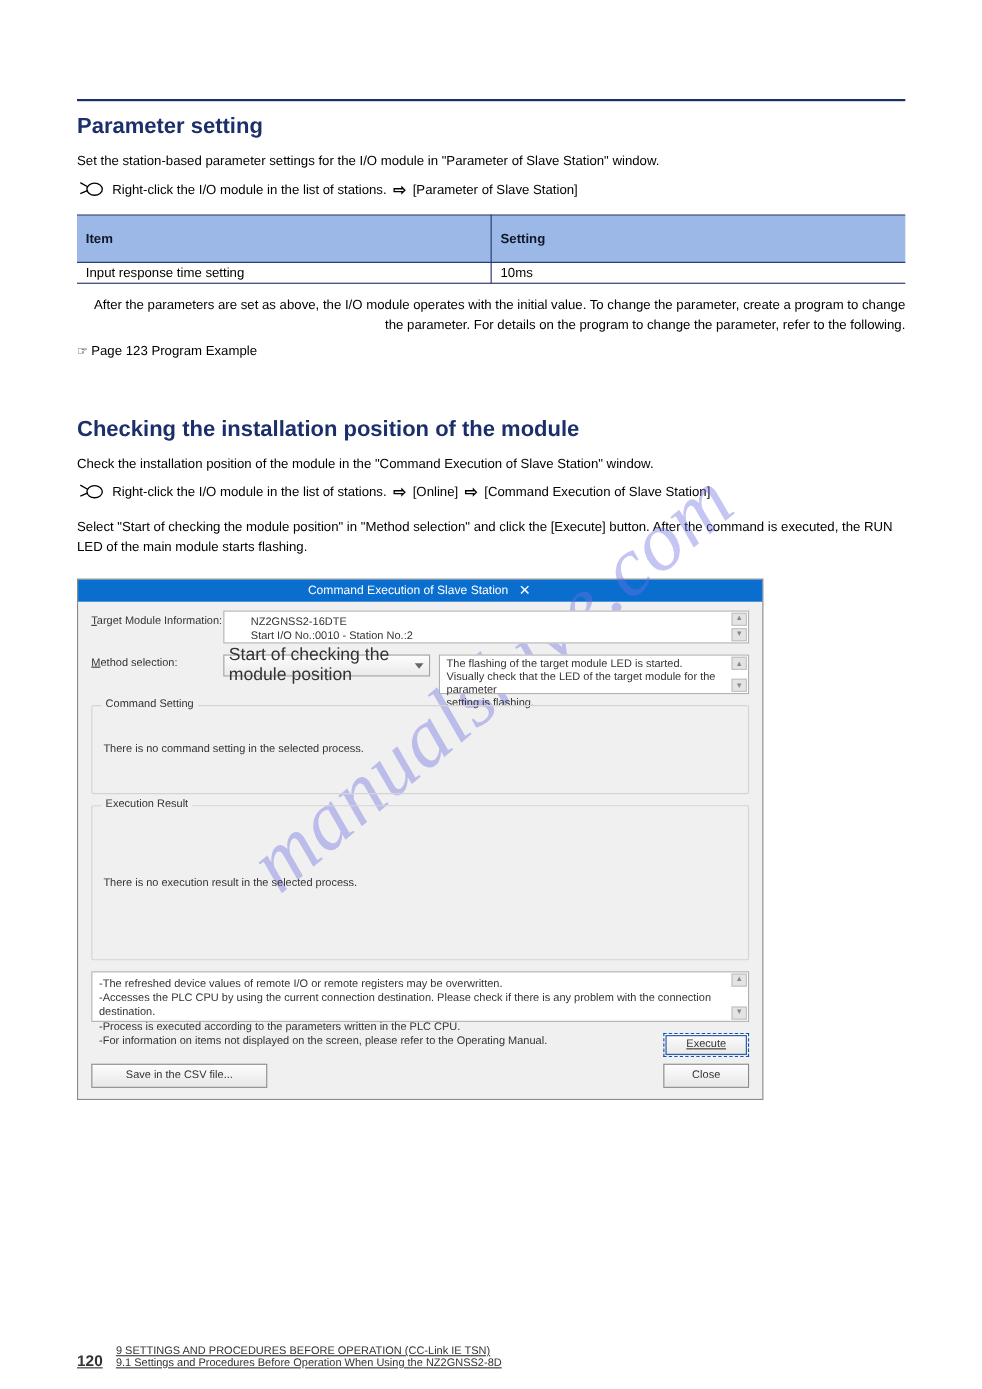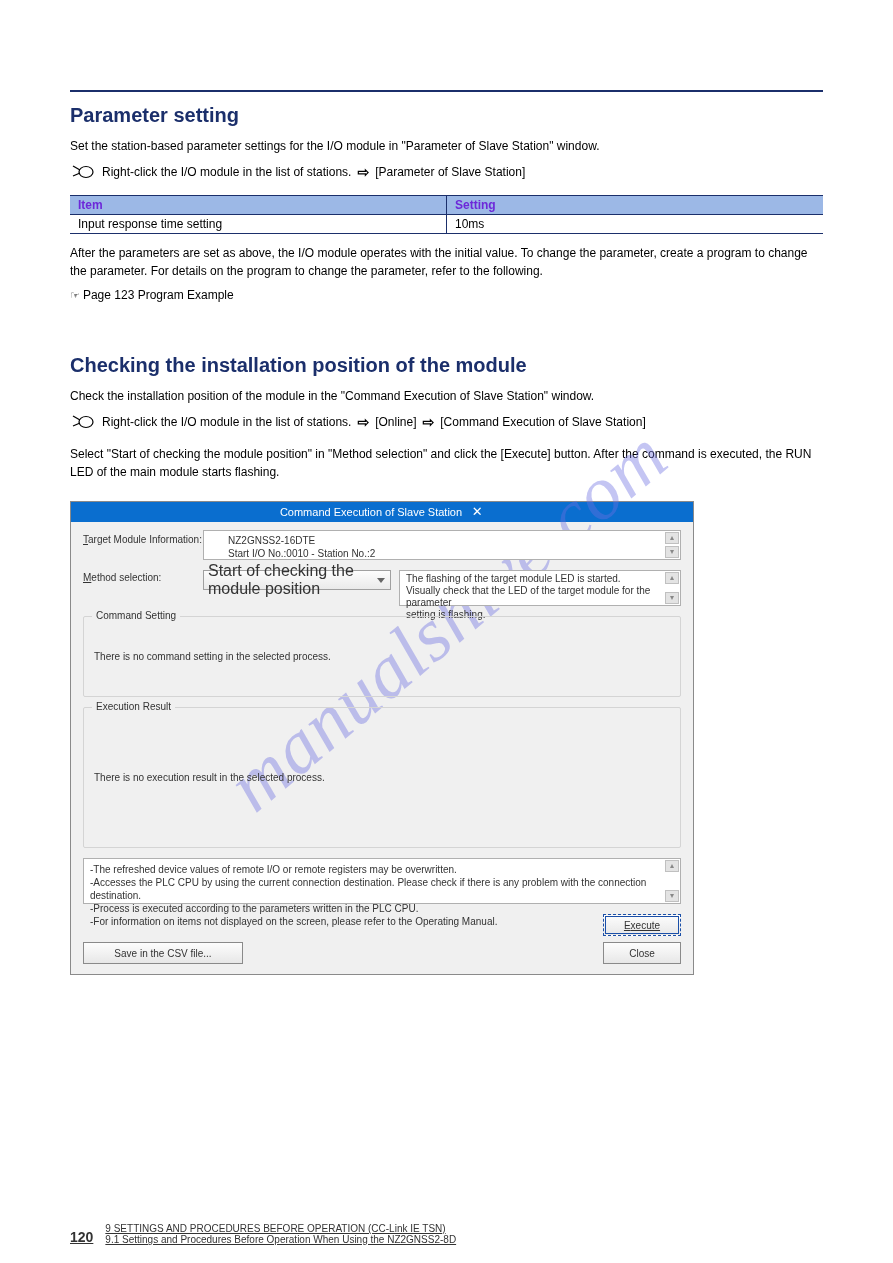--- a/index.html
+++ b/index.html
@@ -49,23 +49,23 @@
     width: 100%;
     border-collapse: collapse;
     margin-top: 4px;
   }
   .param-table th {
     background: #9cb8e6;
     border-top: 1px solid #1b2f6b;
     border-bottom: 1px solid #1b2f6b;
     text-align: left;
     font-weight: bold;
-    padding: 2px 8px;
+    padding: 14px 8px;
     font-size: 12px;
-    color: #6d28d9;
+    color: #0f172a;
   }
   .param-table td {
     border-bottom: 1px solid #1b2f6b;
     padding: 2px 8px;
     font-size: 12px;
   }
   .param-table th:first-child,
   .param-table td:first-child {
     border-right: 1px solid #1b2f6b;
     width: 50%;
@@ -313,21 +313,21 @@
       </tr>
     </thead>
     <tbody>
       <tr>
         <td>Input response time setting</td>
         <td>10ms</td>
       </tr>
     </tbody>
   </table>
 
-  <div class="body-text" style="margin-top:10px;">After the parameters are set as above, the I/O module operates with the initial value. To change the parameter, create a program to change the parameter. For details on the program to change the parameter, refer to the following.</div>
+  <div class="body-text" style="margin-top:10px;text-align:right;">After the parameters are set as above, the I/O module operates with the initial value. To change the parameter, create a program to change the parameter. For details on the program to change the parameter, refer to the following.</div>
   <div class="body-text">
     <span style="font-size:11px;">☞ </span><span>Page 123 Program Example</span>
   </div>
 
   <div class="section-gap"></div>
   <div class="section-title">Checking the installation position of the module</div>
   <div class="body-text">Check the installation position of the module in the "Command Execution of Slave Station" window.</div>
 
   <div class="nav-path">
     <span class="mouse-icon">

